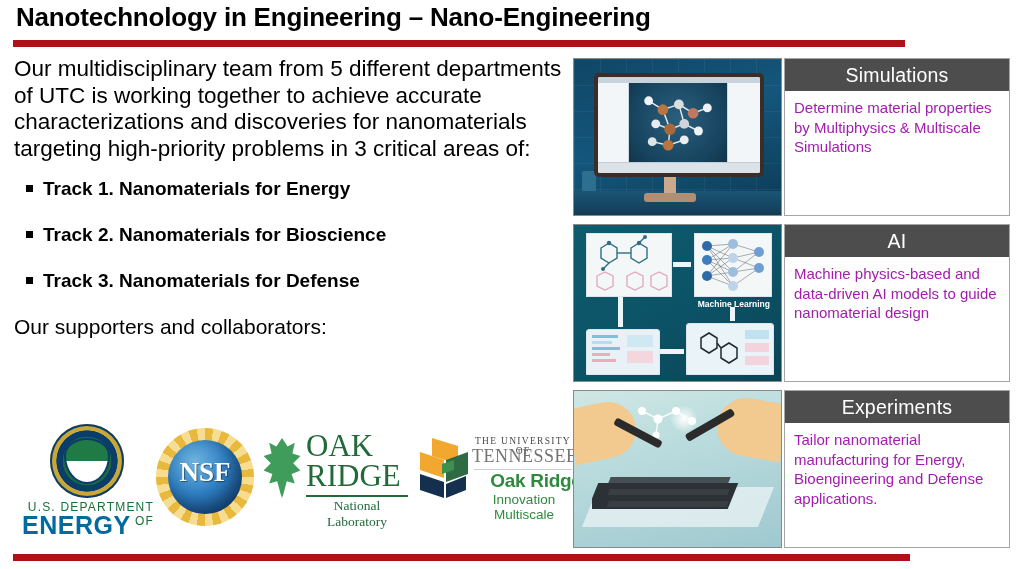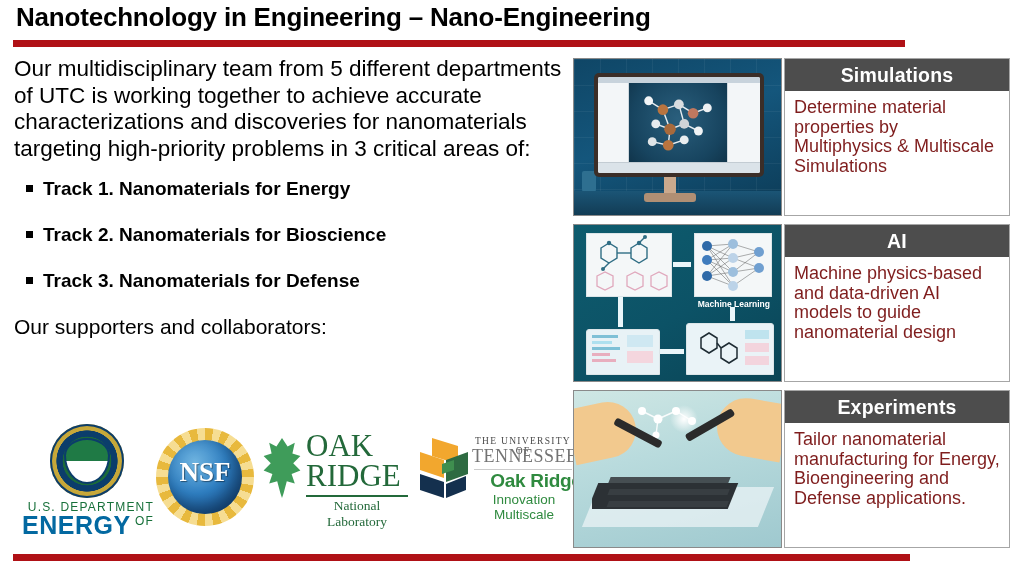--- a/index.html
+++ b/index.html
@@ -226,31 +226,31 @@
     width: 226px; height: 158px;
     border: 1px solid #a6a6a6;
     box-sizing: border-box;
     background: #ffffff;
   }
   .card-header {
     height: 32px;
     background: #4D4D4D;
     color: #ffffff;
     font-size: 19.5px;
-    font-weight: bold;
+    font-weight: normal;
     display: flex;
     align-items: center;
     justify-content: center;
     letter-spacing: 0.2px;
   }
   .card-body {
     padding: 7px 8px 0 9px;
-    font-size: 18px;
+    font-size: 15px;
     line-height: 19.5px;
-    color: #7f1d1d;
+    color: #a21caf;
   }
 
   
   .sim-bg {
     position: absolute; inset: 0;
     background:
       linear-gradient(rgba(255,255,255,.05) 1px, transparent 1px) 0 0/26px 26px,
       linear-gradient(90deg, rgba(255,255,255,.05) 1px, transparent 1px) 0 0/26px 26px,
       linear-gradient(160deg, #0f4666 0%, #14567c 45%, #0c3a55 100%);
   }

